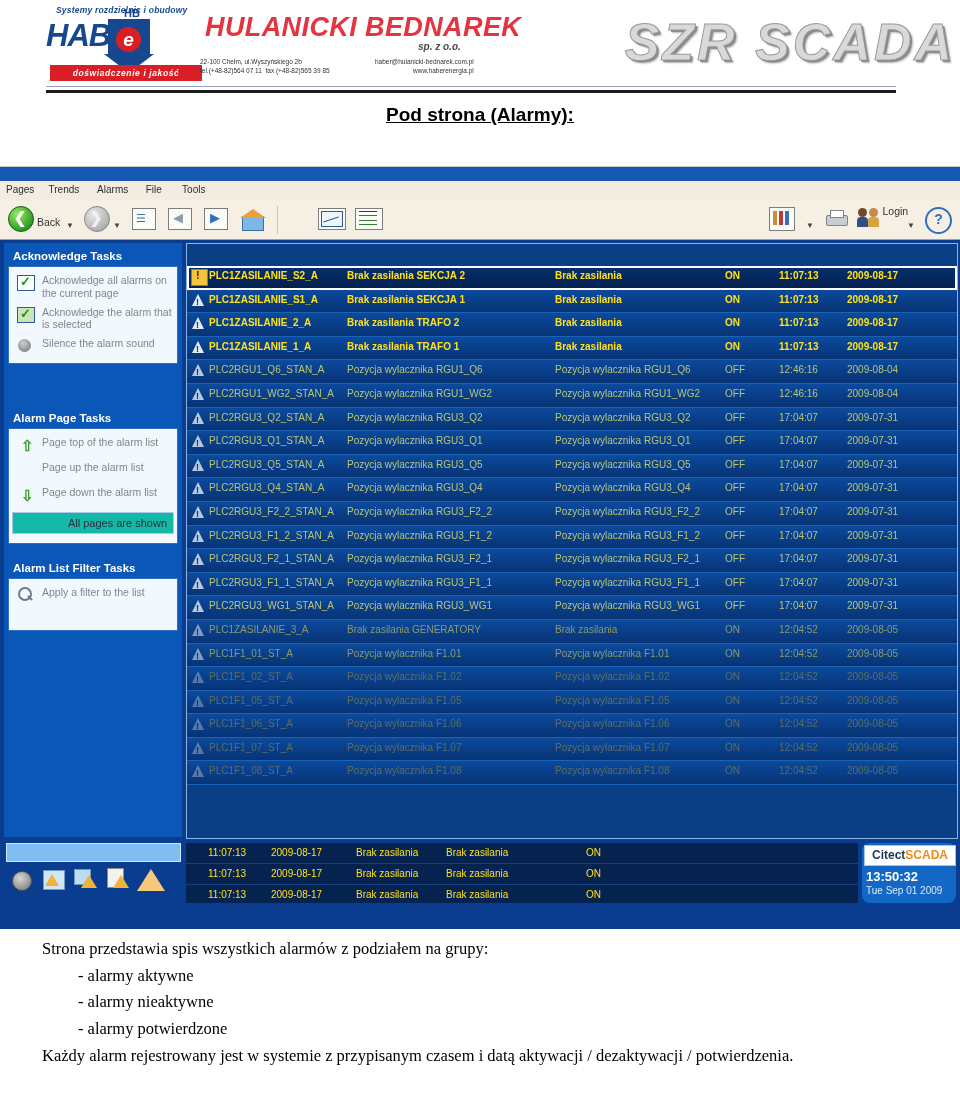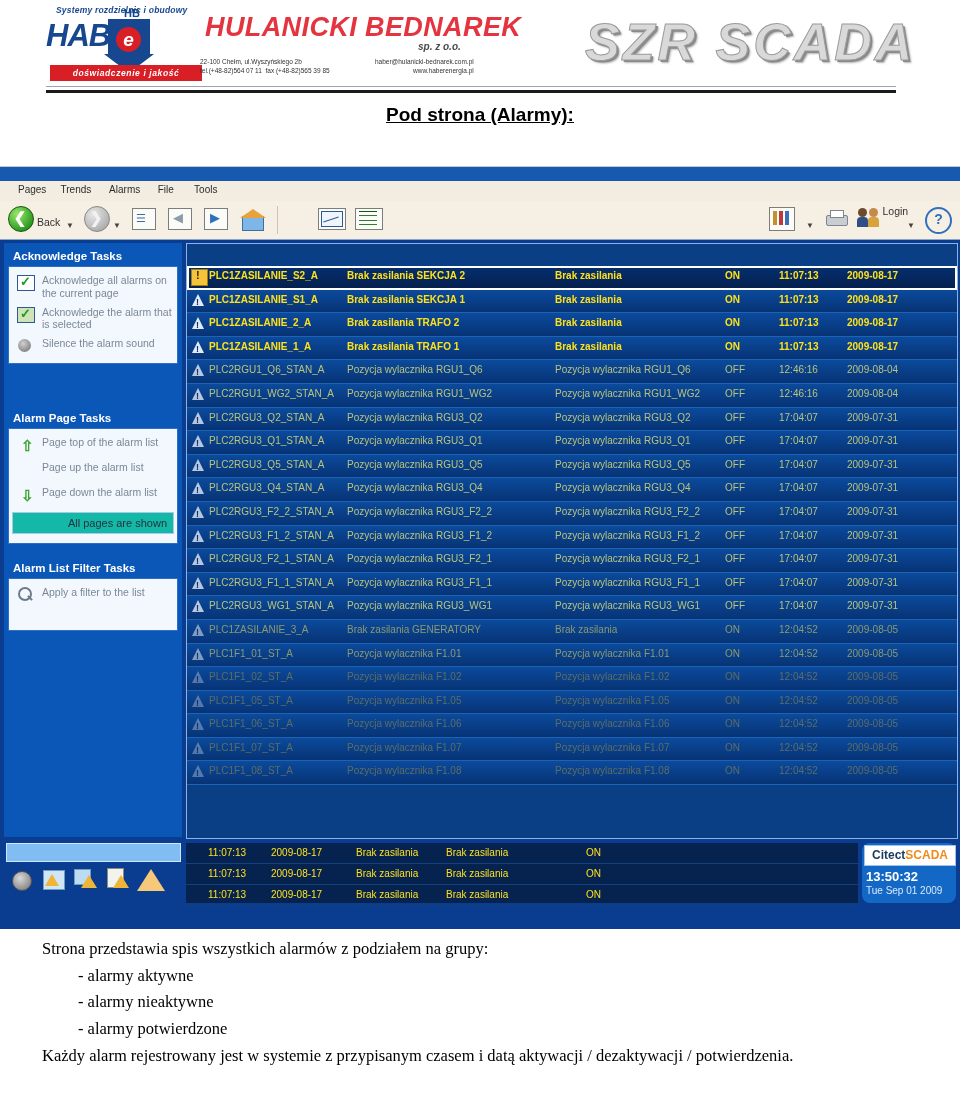--- a/index.html
+++ b/index.html
@@ -15,34 +15,34 @@
   .hb-e{position:absolute;left:70px;top:22px;width:25px;height:25px;border-radius:50%;background:#d81f26;color:#fff;font-size:19px;font-style:italic;font-weight:bold;text-align:center;line-height:25px;}
   .hb-hb{position:absolute;left:78px;top:2px;font-size:11px;font-weight:bold;color:#17488f;}
   .hb-bar{position:absolute;left:4px;top:60px;width:152px;height:16px;background:#d81f26;}
   .hb-bartxt{position:absolute;left:0;top:0;width:152px;line-height:16px;text-align:center;color:#fff;font-size:8.5px;font-weight:bold;font-style:italic;letter-spacing:.6px;}
 
   .hbn{position:absolute;left:205px;top:12px;font-size:27px;font-weight:bold;font-style:italic;color:#e4343f;letter-spacing:.4px;white-space:nowrap;}
   .hbn-sub{position:absolute;left:418px;top:41px;font-size:10px;font-weight:bold;font-style:italic;color:#4a4a4a;}
   .addr{position:absolute;left:200px;top:57px;font-size:6.5px;color:#333;line-height:1.45;white-space:pre;}
   .addr2{position:absolute;left:375px;top:57px;font-size:6.5px;color:#333;line-height:1.45;text-align:right;white-space:pre;}
 
-  .szr{position:absolute;left:585px;top:6px;width:370px;height:72px;font-size:52px;font-weight:bold;font-style:italic;color:#d9d9d9;letter-spacing:3px;line-height:72px;text-align:left;
+  .szr{position:absolute;left:585px;top:6px;width:370px;height:72px;font-size:52px;font-weight:bold;font-style:italic;color:#d9d9d9;letter-spacing:3px;line-height:72px;text-align:right;
        text-shadow:2px 2px 0 #8a8a8a, 3px 3px 2px #b5b5b5;-webkit-text-stroke:1px #9a9a9a;}
 
   .rule-thin{position:absolute;left:46px;top:86px;width:850px;height:1px;background:#9aa4b5;}
   .rule-thick{position:absolute;left:46px;top:90px;width:850px;height:3px;background:#1b1b1b;}
 
   
   #doc-title{position:absolute;left:0;top:104px;width:960px;text-align:center;font-size:19px;font-weight:bold;color:#000;text-decoration:underline;}
 
   
   #scada{position:absolute;left:0;top:166px;width:960px;height:762px;background:#0a3d8f;overflow:hidden;border-top:1px solid #c8c8c8;}
   #title-strip{position:absolute;left:0;top:0;width:960px;height:14px;background:#1759b0;}
   #menubar{position:absolute;left:0;top:14px;width:960px;height:20px;background:#f2ece1;}
-  #menubar .mi{position:absolute;top:3px;font-size:10px;color:#2d2d2d;margin-left:12px;}
+  #menubar .mi{position:absolute;top:3px;font-size:10px;color:#2d2d2d;}
   #toolbar{position:absolute;left:0;top:34px;width:960px;height:38px;background:#f6efe4;border-bottom:1px solid #8ca5c4;}
   .tb{position:absolute;top:5px;}
   .tb-sep{position:absolute;top:5px;width:1px;height:28px;background:#cdc4b3;}
   .circ{width:24px;height:24px;border-radius:50%;display:block;}
   .g-green{background:radial-gradient(circle at 35% 30%,#9ae86a,#2e9c23 70%,#1c6b16);border:1px solid #16570f;}
   .g-gray{background:radial-gradient(circle at 35% 30%,#e8e8e8,#b2b2b2 70%,#8f8f8f);border:1px solid #888;}
   .arr{position:absolute;left:0;top:0;width:24px;height:24px;color:#fff;font-size:15px;line-height:24px;text-align:center;font-weight:bold;}
   .caret{font-size:8px;color:#444;}
   .tb-lbl{font-size:10.5px;color:#333;}
   .icobox{width:22px;height:20px;border:1px solid #7d7d7d;background:#fbfbf7;display:block;position:relative;}

